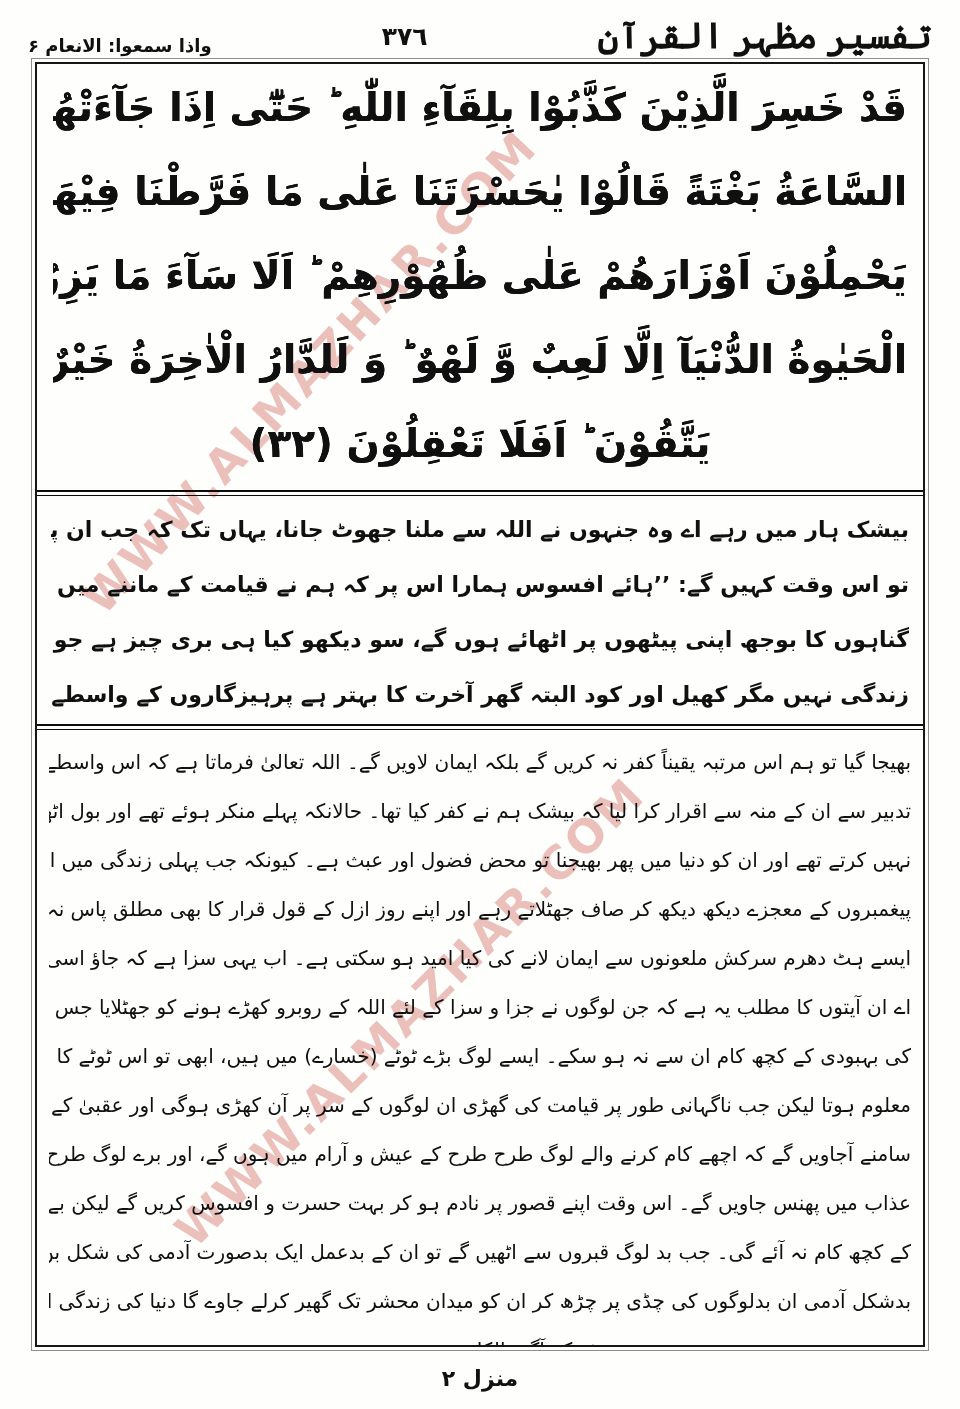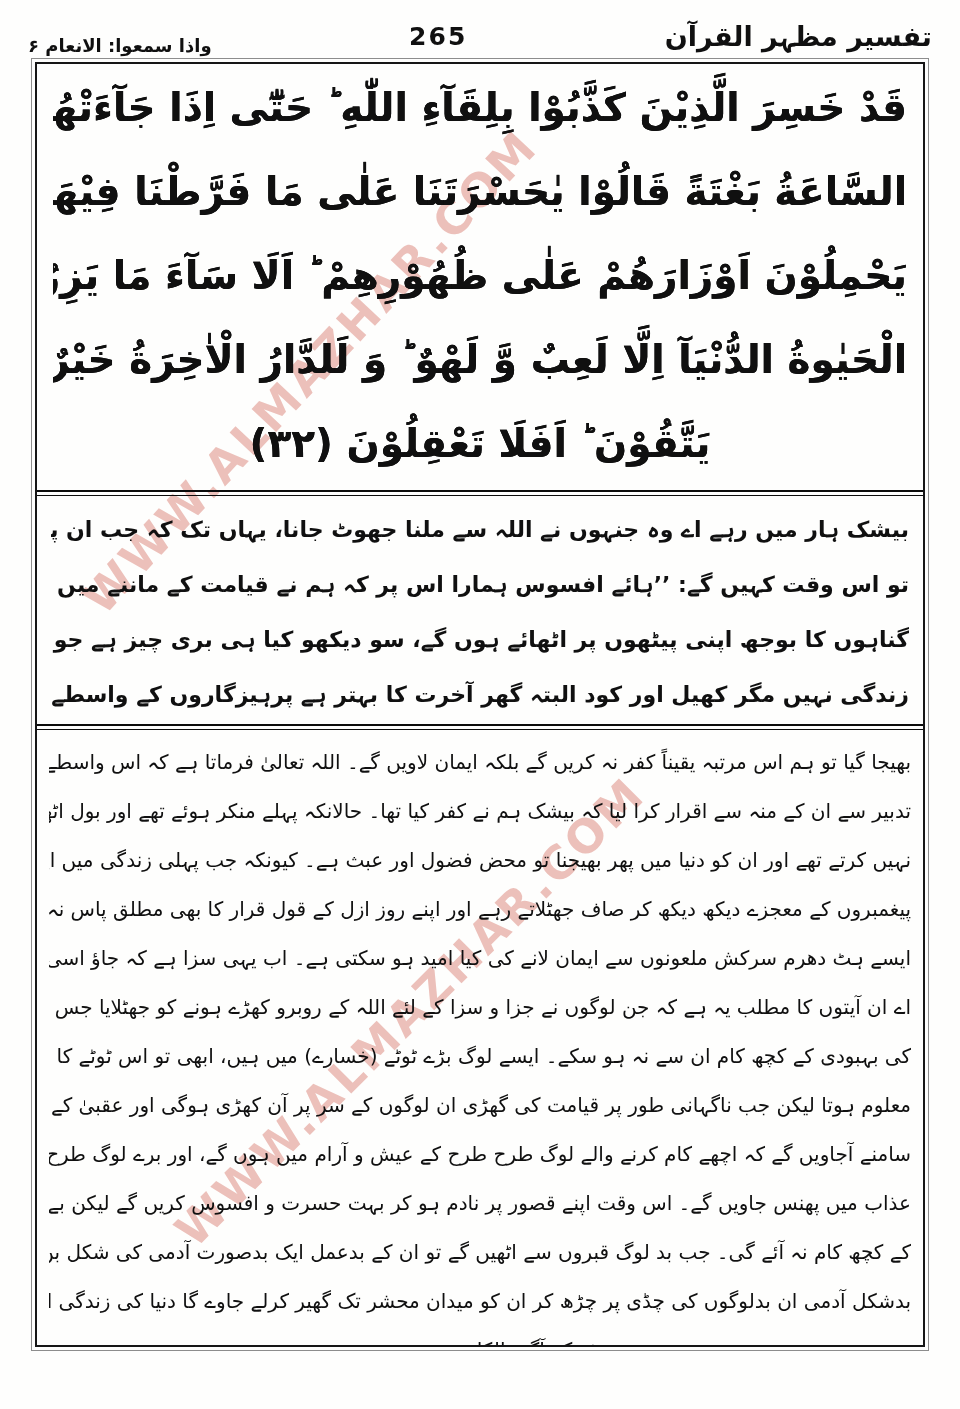--- a/index.html
+++ b/index.html
@@ -7,21 +7,21 @@
     position:relative; width:960px; height:1409px;
     background:#fefefd; overflow:hidden;
     font-family:"DejaVu Sans", sans-serif;
     direction:rtl; color:#101010;
   }
   
   .header {
     position:absolute; top:16px; right:28px; left:28px; height:40px;
     display:flex; justify-content:space-between; align-items:center;
   }
-  .h-title { font-size:27px; font-weight:bold; }
+  .h-title { font-size:36px; font-weight:bold;font-family:Liberation Serif, serif; }
   .h-num   { font-size:25px; font-weight:bold; letter-spacing:2px; }
   .h-sec   { font-size:18px; font-weight:bold;margin-top:18px; }
   
   .watermark {
     position:absolute; z-index:1; pointer-events:none;
     font-family:"DejaVu Sans", sans-serif;
     font-size:46px; font-weight:bold; letter-spacing:3px;
     color:rgba(213,108,92,0.42); white-space:nowrap; direction:ltr;
   }
   .wm1 { left:-10px; top:345px; transform:rotate(-47deg); transform-origin:center; }
@@ -67,21 +67,21 @@
 </head>
 <body>
 
 <div class="page">
 
   <div class="watermark wm1">WWW.ALMAZHAR.COM</div>
   <div class="watermark wm2">WWW.ALMAZHAR.COM</div>
 
   <div class="header">
     <div class="h-title">تفسیر مظہر القرآن</div>
-    <div class="h-num">265</div>
+    <div class="h-num">٣٧٦</div>
     <div class="h-sec">واذا سمعوا: الانعام ۶</div>
   </div>
 
   <div class="main-box">
     <div class="main-box-inner">
 
       <div class="quran">
         <div class="q-line">قَدْ خَسِرَ الَّذِيْنَ كَذَّبُوْا بِلِقَآءِ اللّٰهِ ؕ حَتّٰٓى اِذَا جَآءَتْهُمُ</div>
         <div class="q-line">السَّاعَةُ بَغْتَةً قَالُوْا يٰحَسْرَتَنَا عَلٰى مَا فَرَّطْنَا فِيْهَا ۙ وَ هُمْ</div>
         <div class="q-line">يَحْمِلُوْنَ اَوْزَارَهُمْ عَلٰى ظُهُوْرِهِمْ ؕ اَلَا سَآءَ مَا يَزِرُوْنَ (٣١) وَمَا</div>
@@ -112,14 +112,17 @@
         <div class="c-line">سامنے آجاویں گے کہ اچھے کام کرنے والے لوگ طرح طرح کے عیش و آرام میں ہوں گے، اور برے لوگ طرح طرح کے</div>
         <div class="c-line">عذاب میں پھنس جاویں گے۔ اس وقت اپنے قصور پر نادم ہو کر بہت حسرت و افسوس کریں گے لیکن بے وقت کی ندامت ان</div>
         <div class="c-line">کے کچھ کام نہ آئے گی۔ جب بد لوگ قبروں سے اٹھیں گے تو ان کے بدعمل ایک بدصورت آدمی کی شکل بن جاویں گے اور وہ</div>
         <div class="c-line">بدشکل آدمی ان بدلوگوں کی چڈی پر چڑھ کر ان کو میدان محشر تک گھیر کرلے جاوے گا دنیا کی زندگی اور عیش عقبیٰ کی زندگی اور</div>
         <div class="c-line center">عیش کے آگے بالکل بے حقیقت ہے۔</div>
       </div>
 
     </div>
   </div>
 
+  <div class="footer">
+    <span>منزل ٢</span>
+  </div>
 
 </div>
 
 </body></html>

